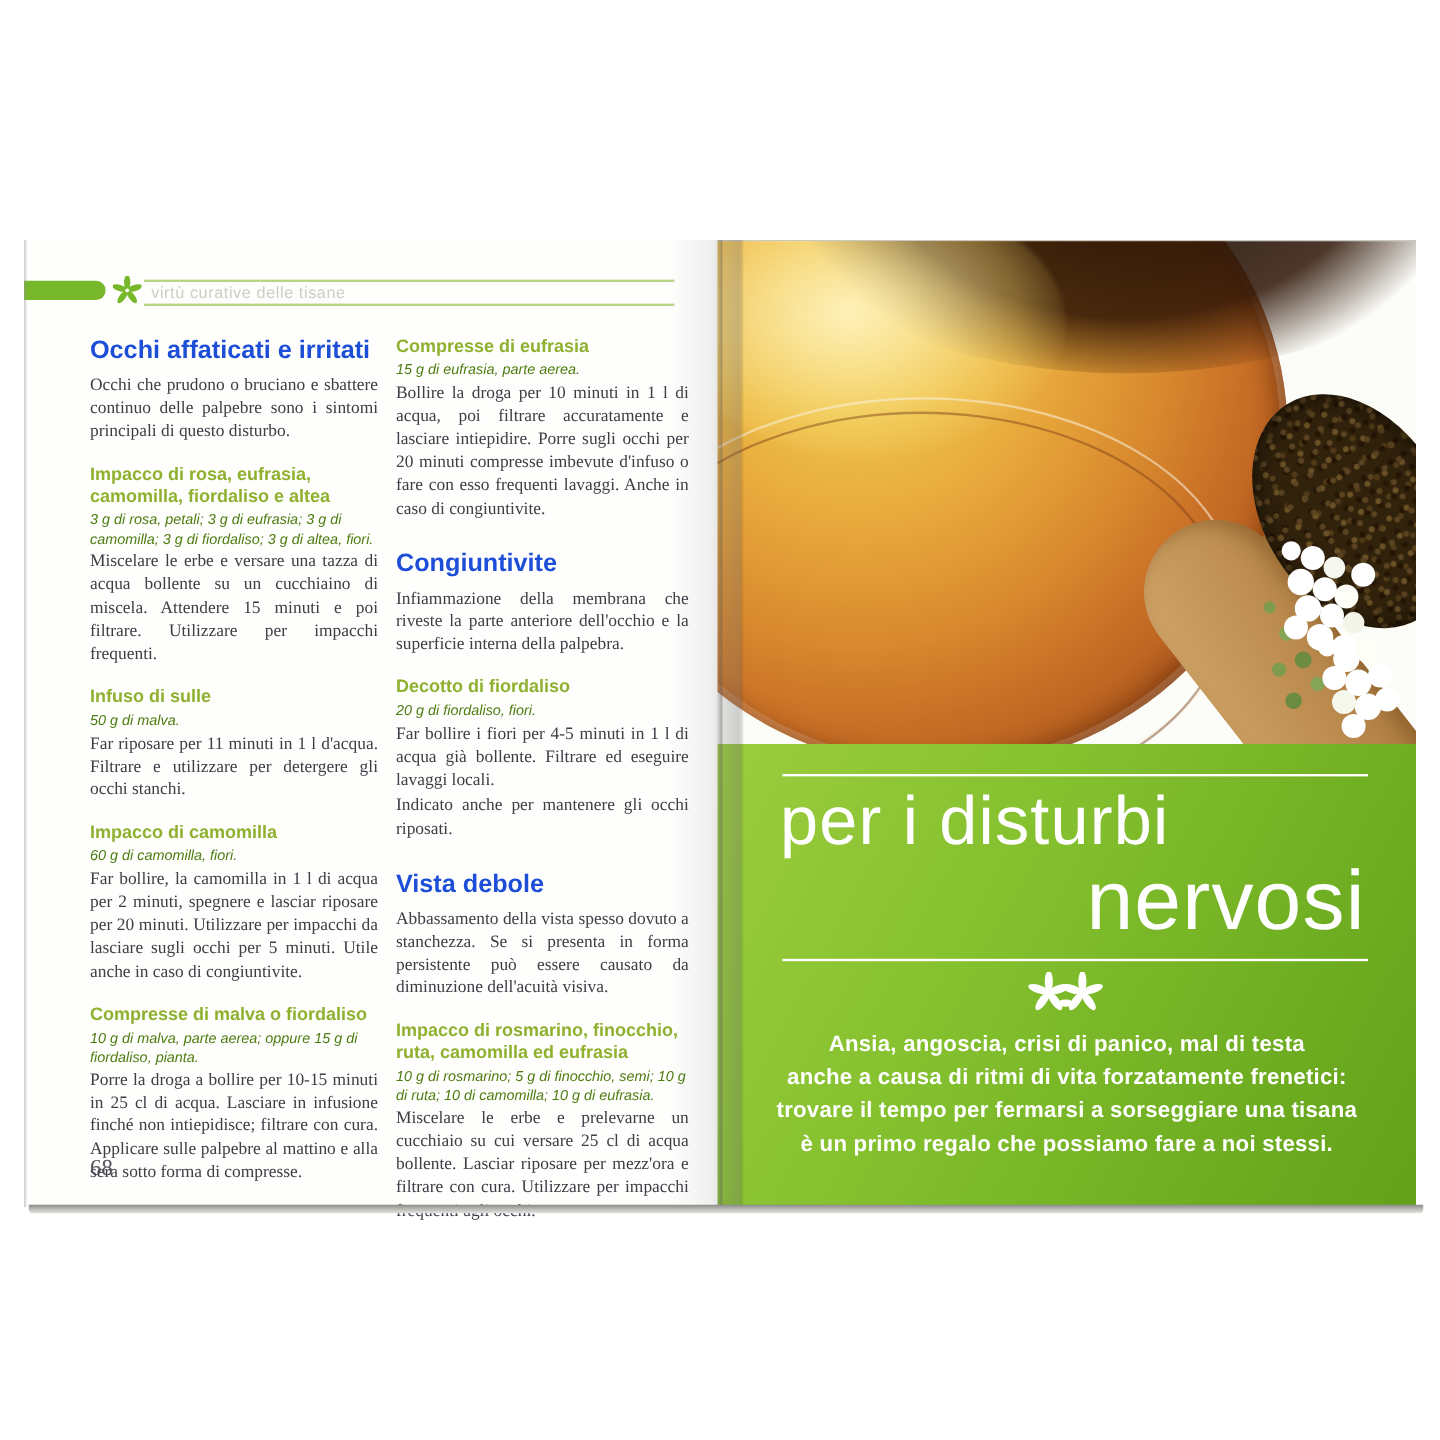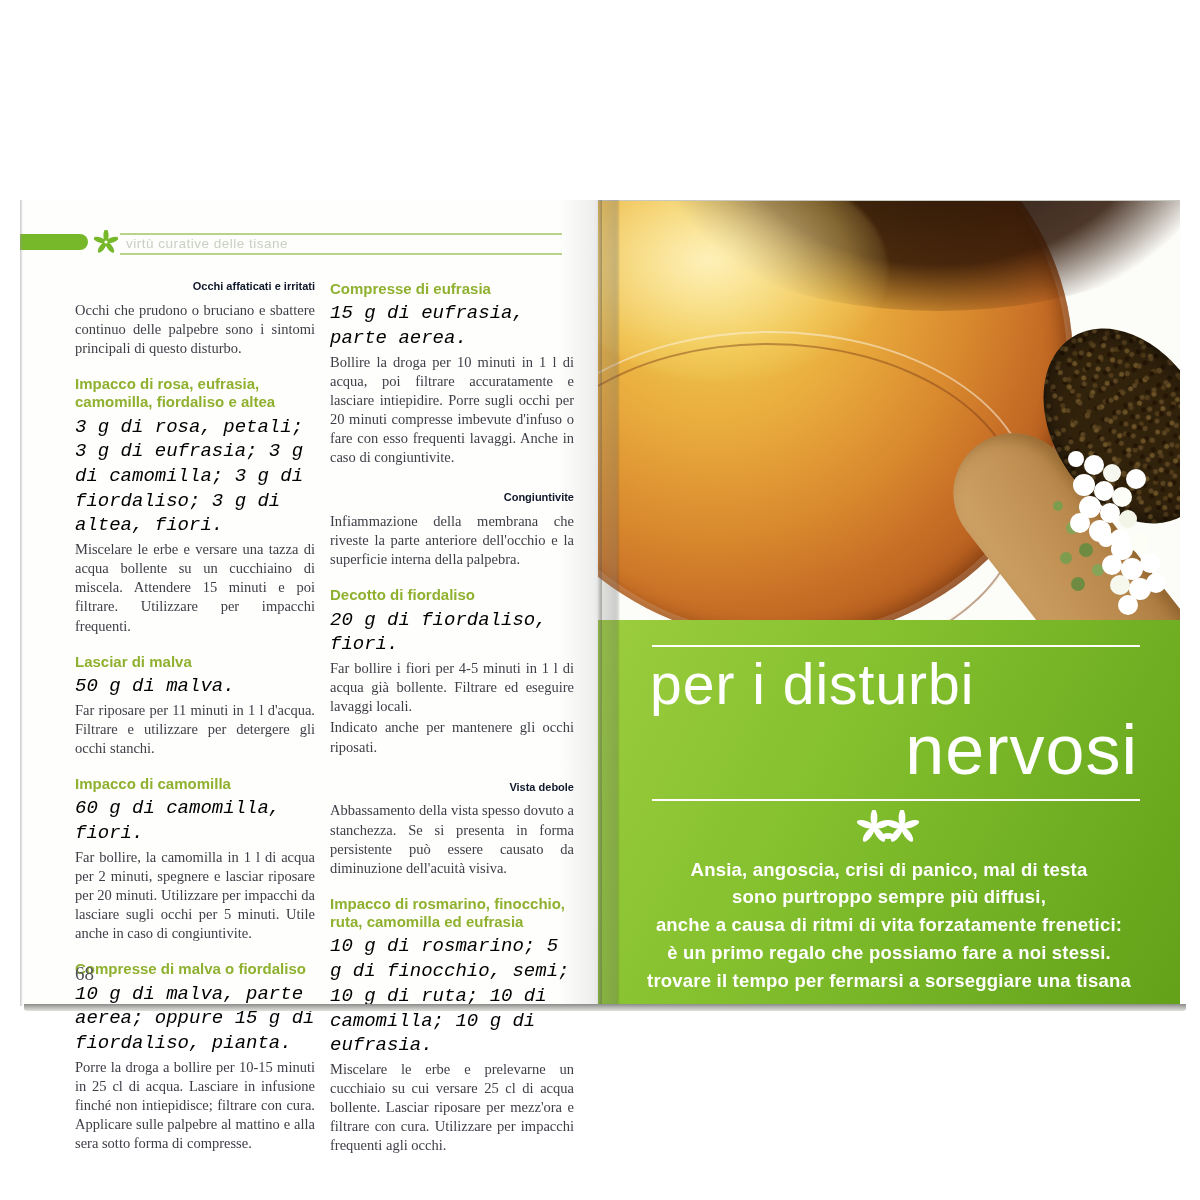--- a/index.html
+++ b/index.html
@@ -12,28 +12,28 @@
   .hdr-bar{position:absolute;left:0;top:34px;width:68px;height:16px;background:#76b82a;border-radius:0 8px 8px 0;}
   .hdr-icon{position:absolute;left:74px;top:30px;width:24px;height:24px;}
   .hdr-line{position:absolute;left:100px;width:442px;height:2px;background:#b9d489;}
   .hdr-line.top{top:33px;}
   .hdr-line.bot{top:53px;}
   .hdr-title{position:absolute;left:106px;top:36px;font-size:13.5px;letter-spacing:.5px;
              color:#c9cfc3;text-transform:lowercase;}
   .col{position:absolute;top:80px;width:240px;}
   .col1{left:55px;}
   .col2{left:310px;width:244px;}
-  h2.disorder{margin:24px 0 8px;font-size:11px;font-weight:bold;color:#0f172a;
-              text-align:right;line-height:1.15;}
+  h2.disorder{margin:24px 0 8px;font-size:21px;font-weight:bold;color:#1d4ed8;
+              text-align:left;line-height:1.15;}
   .col h2.first{margin-top:0;}
   h3.remedy{margin:17px 0 3px;font-size:15px;font-weight:bold;color:#8fb12f;line-height:1.22;}
   p.body{margin:0 0 2px;font-family:"Liberation Serif",serif;font-size:14.5px;line-height:1.32;
          color:#3d3d46;text-align:justify;}
-  p.dose{margin:0 0 2px;font-family:Liberation Mono, monospace;font-style:italic;font-size:19px;
-         line-height:1.3;color:#000000;text-align:left;}
+  p.dose{margin:0 0 2px;font-family:Liberation Sans, sans-serif;font-style:italic;font-size:12px;
+         line-height:1.3;color:#4d7c0f;text-align:left;}
   .page-num{position:absolute;left:55px;top:763px;font-family:"Liberation Serif",serif;
             font-size:19px;color:#51525b;}
 
   
   .right-page{position:absolute;left:578px;top:0;width:582px;height:806px;}
   .photo{position:absolute;left:0;top:0;width:582px;height:420px;background:#fcfcf8;
          overflow:hidden;border-top:1px solid #c9c9c4;}
   .plate-arc{position:absolute;left:300px;top:-180px;width:460px;height:400px;border-radius:50%;
              border:2px solid rgba(160,160,140,.35);}
   .cup{position:absolute;left:-105px;top:-120px;width:580px;height:560px;border-radius:50%;
@@ -124,21 +124,21 @@
     <div class="hdr-title">virtù curative delle tisane</div>
 
     <div class="col col1">
       <h2 class="disorder first">Occhi affaticati e irritati</h2>
       <p class="body">Occhi che prudono o bruciano e sbattere continuo delle palpebre sono i sintomi principali di questo disturbo.</p>
 
       <h3 class="remedy">Impacco di rosa, eufrasia, camomilla, fiordaliso e altea</h3>
       <p class="dose">3 g di rosa, petali; 3 g di eufrasia; 3 g di camomilla; 3 g di fiordaliso; 3 g di altea, fiori.</p>
       <p class="body">Miscelare le erbe  e versare una tazza di acqua bollente su un cucchiaino di miscela. Attendere 15 minuti e poi filtrare. Utilizzare per impacchi frequenti.</p>
 
-      <h3 class="remedy">Lasciar di malva</h3>
+      <h3 class="remedy">Infuso di sulle</h3>
       <p class="dose">50 g di malva.</p>
       <p class="body">Far riposare per 11 minuti in 1 l d'acqua. Filtrare e utilizzare per detergere gli occhi stanchi.</p>
 
       <h3 class="remedy">Impacco di camomilla</h3>
       <p class="dose">60 g di camomilla, fiori.</p>
       <p class="body">Far bollire, la camomilla in 1 l di acqua per 2 minuti, spegnere e lasciar riposare per 20 minuti. Utilizzare per impacchi da lasciare sugli occhi per 5 minuti. Utile anche in caso di congiuntivite.</p>
 
       <h3 class="remedy">Compresse di malva o fiordaliso</h3>
       <p class="dose">10 g di malva, parte aerea; oppure 15 g di fiordaliso, pianta.</p>
       <p class="body">Porre la droga a bollire per 10-15 minuti in 25 cl di acqua. Lasciare in infusione finché non intiepidisce; filtrare con cura. Applicare sulle palpebre al mattino e alla sera sotto forma di compresse.</p>
@@ -205,24 +205,23 @@
               <ellipse cx="0" cy="-9" rx="3.4" ry="9" transform="rotate(144)"></ellipse>
               <ellipse cx="0" cy="-9" rx="3.4" ry="9" transform="rotate(216)"></ellipse>
               <ellipse cx="0" cy="-9" rx="3.4" ry="9" transform="rotate(288)"></ellipse>
             </g>
             <ellipse cx="38" cy="26" rx="7" ry="3"></ellipse>
           </g>
         </svg>
       </div>
       <div class="gb-intro">
         <div>Ansia, angoscia, crisi di panico, mal di testa</div>
-        <div>sono purtroppo sempre più diffusi,</div>
         <div>anche a causa di ritmi di vita forzatamente frenetici:</div>
+        <div>trovare il tempo per fermarsi a sorseggiare una tisana</div>
         <div>è un primo regalo che possiamo fare a noi stessi.</div>
-        <div>trovare il tempo per fermarsi a sorseggiare una tisana</div>
       </div>
     </div>
   </div>
 
   <div class="gutter"></div>
   <div class="left-edge"></div>
   <div class="right-edge"></div>
   <div class="bottom-edge"></div>
 </div>
 

